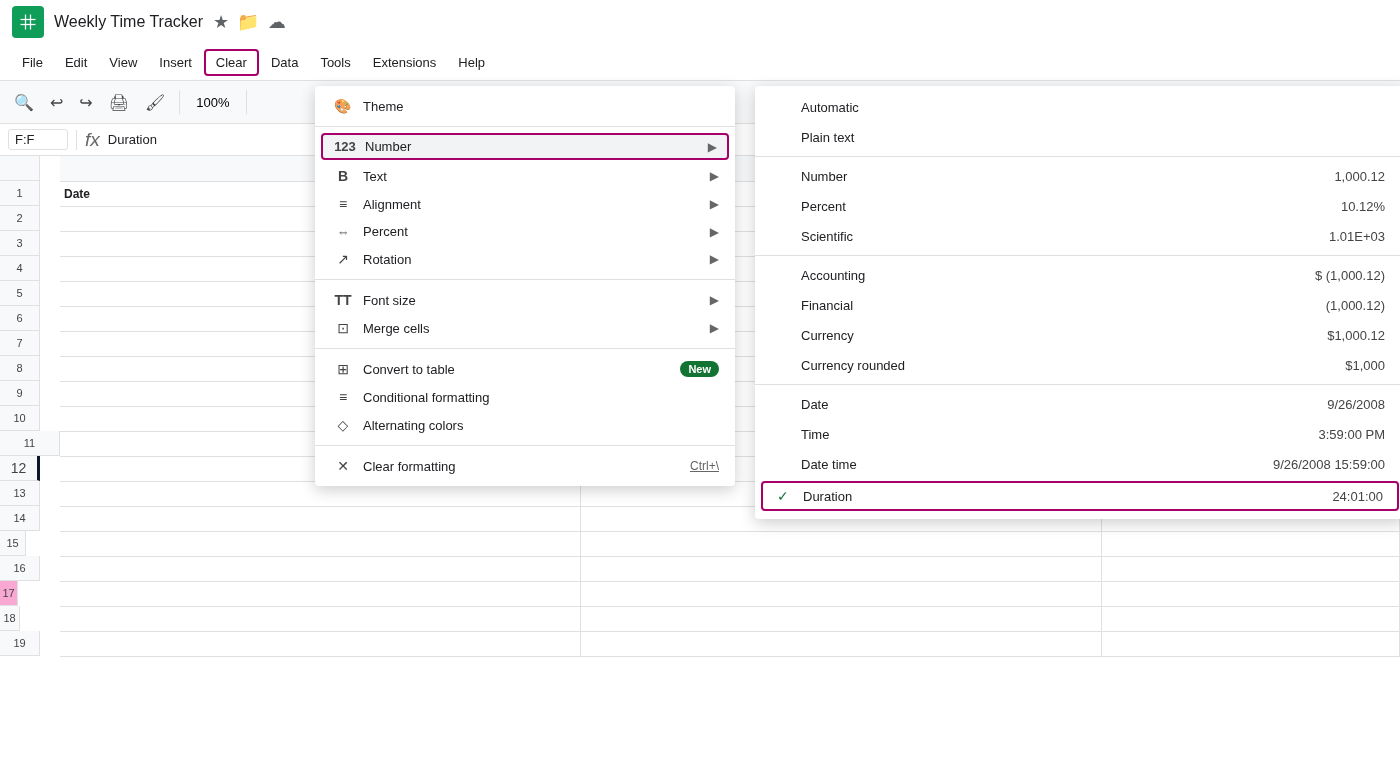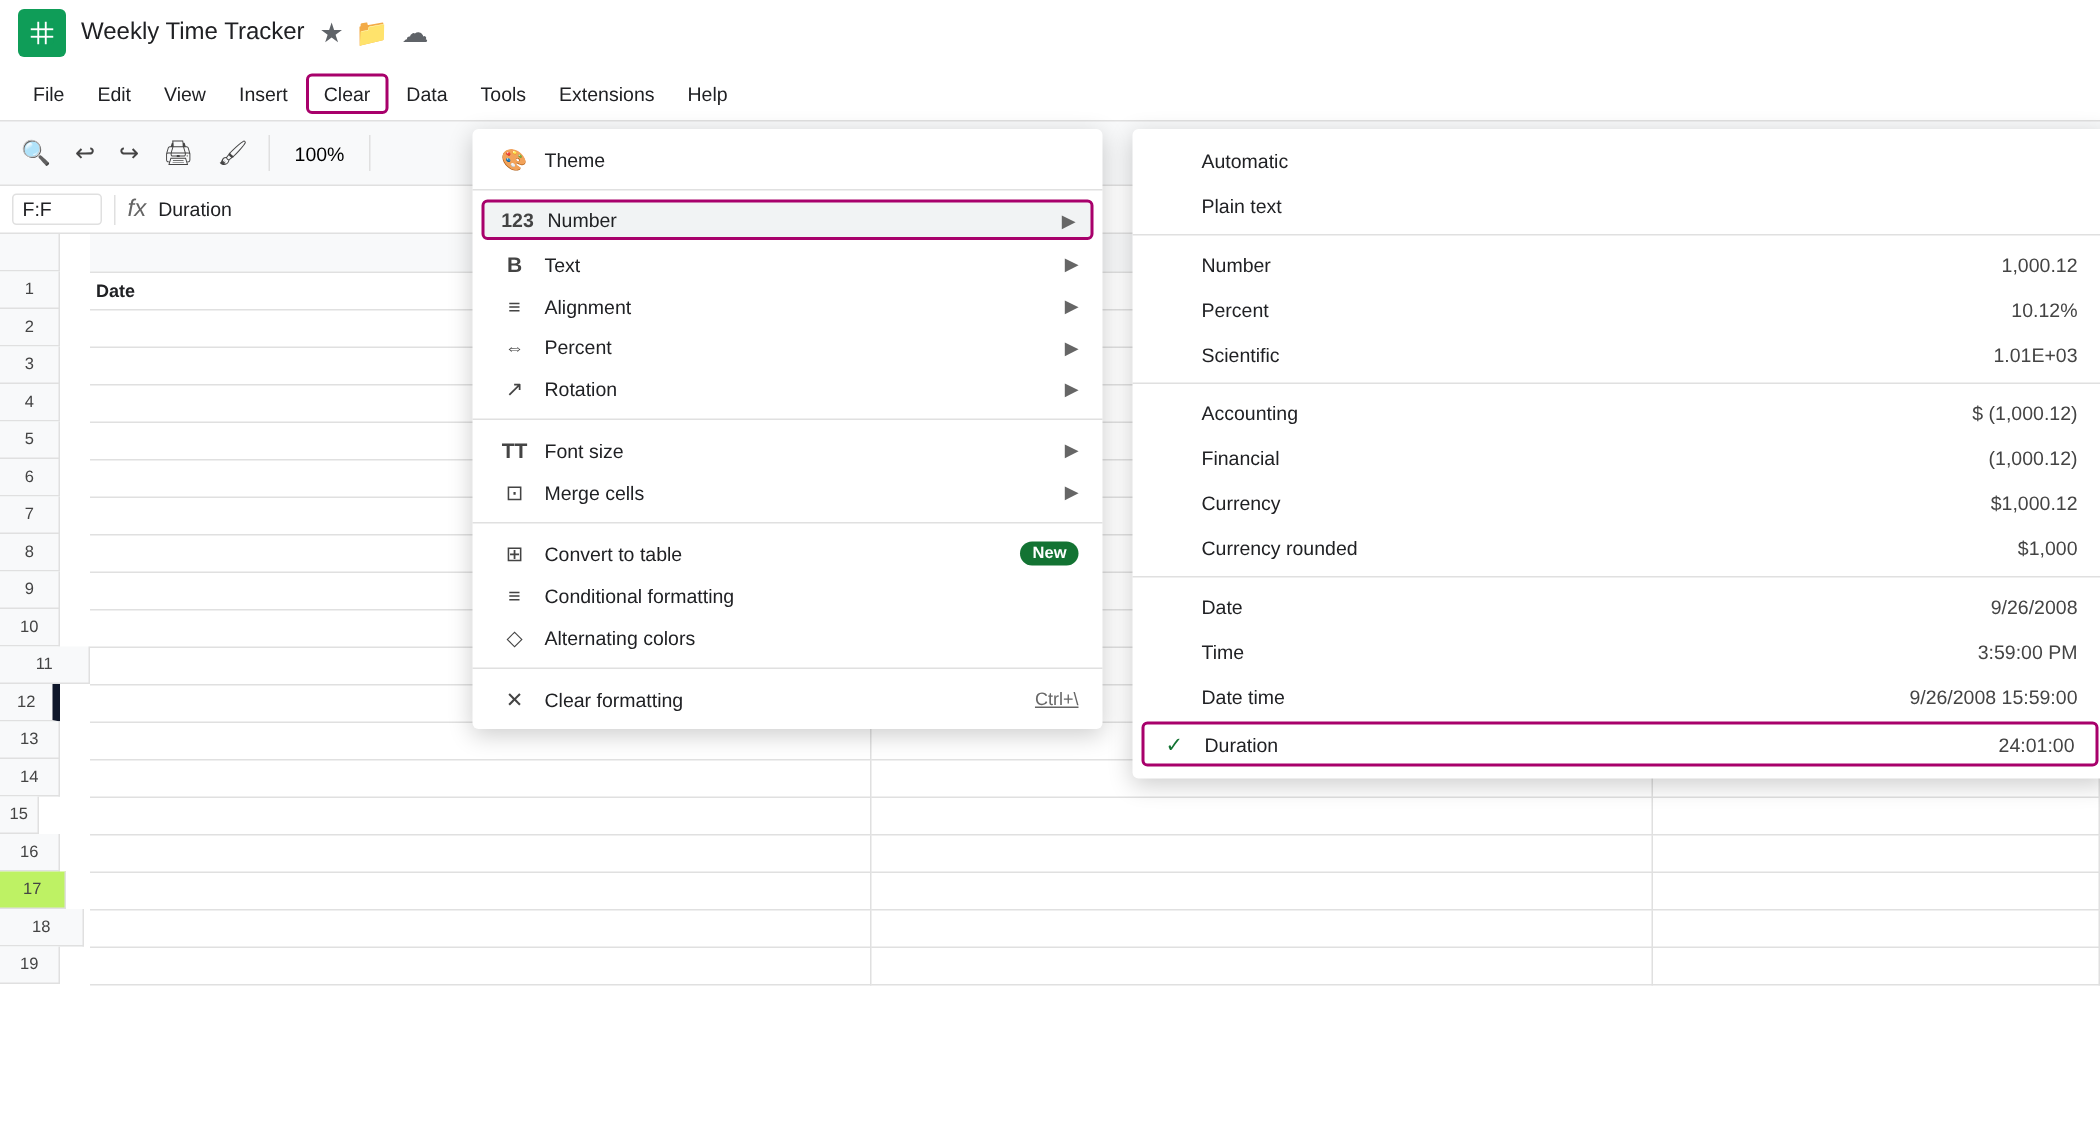--- a/index.html
+++ b/index.html
@@ -42,21 +42,21 @@
     .toolbar-zoom { font-size: 13px; padding: 2px 8px; }
     .toolbar-divider { width: 1px; height: 24px; background: #e0e0e0; margin: 0 4px; }
 
     
     .formula-bar {
       display: flex; align-items: center; padding: 2px 8px; height: 32px;
       border-bottom: 1px solid #e0e0e0; gap: 8px;
     }
     .cell-ref { font-size: 13px; color: #202124; min-width: 60px; padding: 2px 6px; border: 1px solid #e0e0e0; border-radius: 3px; }
     .formula-divider { width: 1px; height: 20px; background: #e0e0e0; }
-    .fx-label { font-size: 16px; color: #666; font-style: italic; }
+    .fx-label { font-size: 19px; color: #666; font-style: italic; }
     .formula-value { font-size: 13px; color: #202124; }
     table { border-collapse: collapse; width: 100%; }
     th { height: 25px; font-size: 11px; color: #444; background: #f8f9fa; border-right: 1px solid #e0e0e0; border-bottom: 1px solid #e0e0e0; min-width: 120px; font-weight: normal; text-align: center; }
     td { height: 25px; font-size: 12px; color: #202124; border-right: 1px solid #e0e0e0; border-bottom: 1px solid #e0e0e0; padding: 0 4px; white-space: nowrap; overflow: hidden; }
     td.header-cell { font-weight: 600; background: #fff; }
     td.date-cell { text-align: right; }
 
     
     .format-menu {
       position: absolute; top: 86px; left: 315px;
@@ -165,27 +165,27 @@
     <div style="height:25px; width:40px; background:#f8f9fa; border-right:1px solid #e0e0e0; border-bottom:1px solid #e0e0e0; display:flex; align-items:center; justify-content:center; font-size:11px; color:#444;">2</div>
     <div style="height:25px; width:40px; background:#f8f9fa; border-right:1px solid #e0e0e0; border-bottom:1px solid #e0e0e0; display:flex; align-items:center; justify-content:center; font-size:11px; color:#444;">3</div>
     <div style="height:25px; width:40px; background:#f8f9fa; border-right:1px solid #e0e0e0; border-bottom:1px solid #e0e0e0; display:flex; align-items:center; justify-content:center; font-size:11px; color:#444;">4</div>
     <div style="height:25px; width:40px; background:#f8f9fa; border-right:1px solid #e0e0e0; border-bottom:1px solid #e0e0e0; display:flex; align-items:center; justify-content:center; font-size:11px; color:#444;">5</div>
     <div style="height:25px; width:40px; background:#f8f9fa; border-right:1px solid #e0e0e0; border-bottom:1px solid #e0e0e0; display:flex; align-items:center; justify-content:center; font-size:11px; color:#444;">6</div>
     <div style="height:25px; width:40px; background:#f8f9fa; border-right:1px solid #e0e0e0; border-bottom:1px solid #e0e0e0; display:flex; align-items:center; justify-content:center; font-size:11px; color:#444;">7</div>
     <div style="height:25px; width:40px; background:#f8f9fa; border-right:1px solid #e0e0e0; border-bottom:1px solid #e0e0e0; display:flex; align-items:center; justify-content:center; font-size:11px; color:#444;">8</div>
     <div style="height:25px; width:40px; background:#f8f9fa; border-right:1px solid #e0e0e0; border-bottom:1px solid #e0e0e0; display:flex; align-items:center; justify-content:center; font-size:11px; color:#444;">9</div>
     <div style="height:25px; width:40px; background:#f8f9fa; border-right:1px solid #e0e0e0; border-bottom:1px solid #e0e0e0; display:flex; align-items:center; justify-content:center; font-size:11px; color:#444;">10</div>
     <div style="height:25px; width:60px; background:#f8f9fa; border-right:1px solid #e0e0e0; border-bottom:1px solid #e0e0e0; display:flex; align-items:center; justify-content:center; font-size:11px; color:#444;">11</div>
-    <div style="height:25px; width:40px; background:#f8f9fa; border-right:5px solid #0f172a; border-bottom:1px solid #e0e0e0; display:flex; align-items:center; justify-content:center; font-size:11px; color:#444;">12</div>
+    <div style="height:25px; width:40px; background:#f8f9fa; border-right:3px solid #0f172a; border-bottom:1px solid #e0e0e0; display:flex; align-items:center; justify-content:center; font-size:14px; color:#444;">12</div>
     <div style="height:25px; width:40px; background:#f8f9fa; border-right:1px solid #e0e0e0; border-bottom:1px solid #e0e0e0; display:flex; align-items:center; justify-content:center; font-size:11px; color:#444;">13</div>
     <div style="height:25px; width:40px; background:#f8f9fa; border-right:1px solid #e0e0e0; border-bottom:1px solid #e0e0e0; display:flex; align-items:center; justify-content:center; font-size:11px; color:#444;">14</div>
     <div style="height:25px; width:26px; background:#f8f9fa; border-right:1px solid #e0e0e0; border-bottom:1px solid #e0e0e0; display:flex; align-items:center; justify-content:center; font-size:11px; color:#444;">15</div>
     <div style="height:25px; width:40px; background:#f8f9fa; border-right:1px solid #e0e0e0; border-bottom:1px solid #e0e0e0; display:flex; align-items:center; justify-content:center; font-size:11px; color:#444;">16</div>
-    <div style="height:25px; width:44px; background:#bef264; border-right:1px solid #e0e0e0; border-bottom:1px solid #e0e0e0; display:flex; align-items:center; justify-content:center; font-size:11px; color:#444;">17</div>
-    <div style="height:25px; width:56px; background:#f8f9fa; border-right:1px solid #e0e0e0; border-bottom:1px solid #e0e0e0; display:flex; align-items:center; justify-content:center; font-size:11px; color:#444;">18</div>
+    <div style="height:25px; width:18px; background:#f9a8d4; border-right:1px solid #e0e0e0; border-bottom:1px solid #e0e0e0; display:flex; align-items:center; justify-content:center; font-size:11px; color:#444;">17</div>
+    <div style="height:25px; width:20px; background:#f8f9fa; border-right:1px solid #e0e0e0; border-bottom:1px solid #e0e0e0; display:flex; align-items:center; justify-content:center; font-size:11px; color:#444;">18</div>
     <div style="height:25px; width:40px; background:#f8f9fa; border-right:1px solid #e0e0e0; border-bottom:1px solid #e0e0e0; display:flex; align-items:center; justify-content:center; font-size:11px; color:#444;">19</div>
   </div>
 
   <table style="border-collapse:collapse; table-layout:fixed;">
     <colgroup>
       <col style="width:140px;">
       <col style="width:140px;">
       <col style="width:80px;">
     </colgroup>
     <thead>

